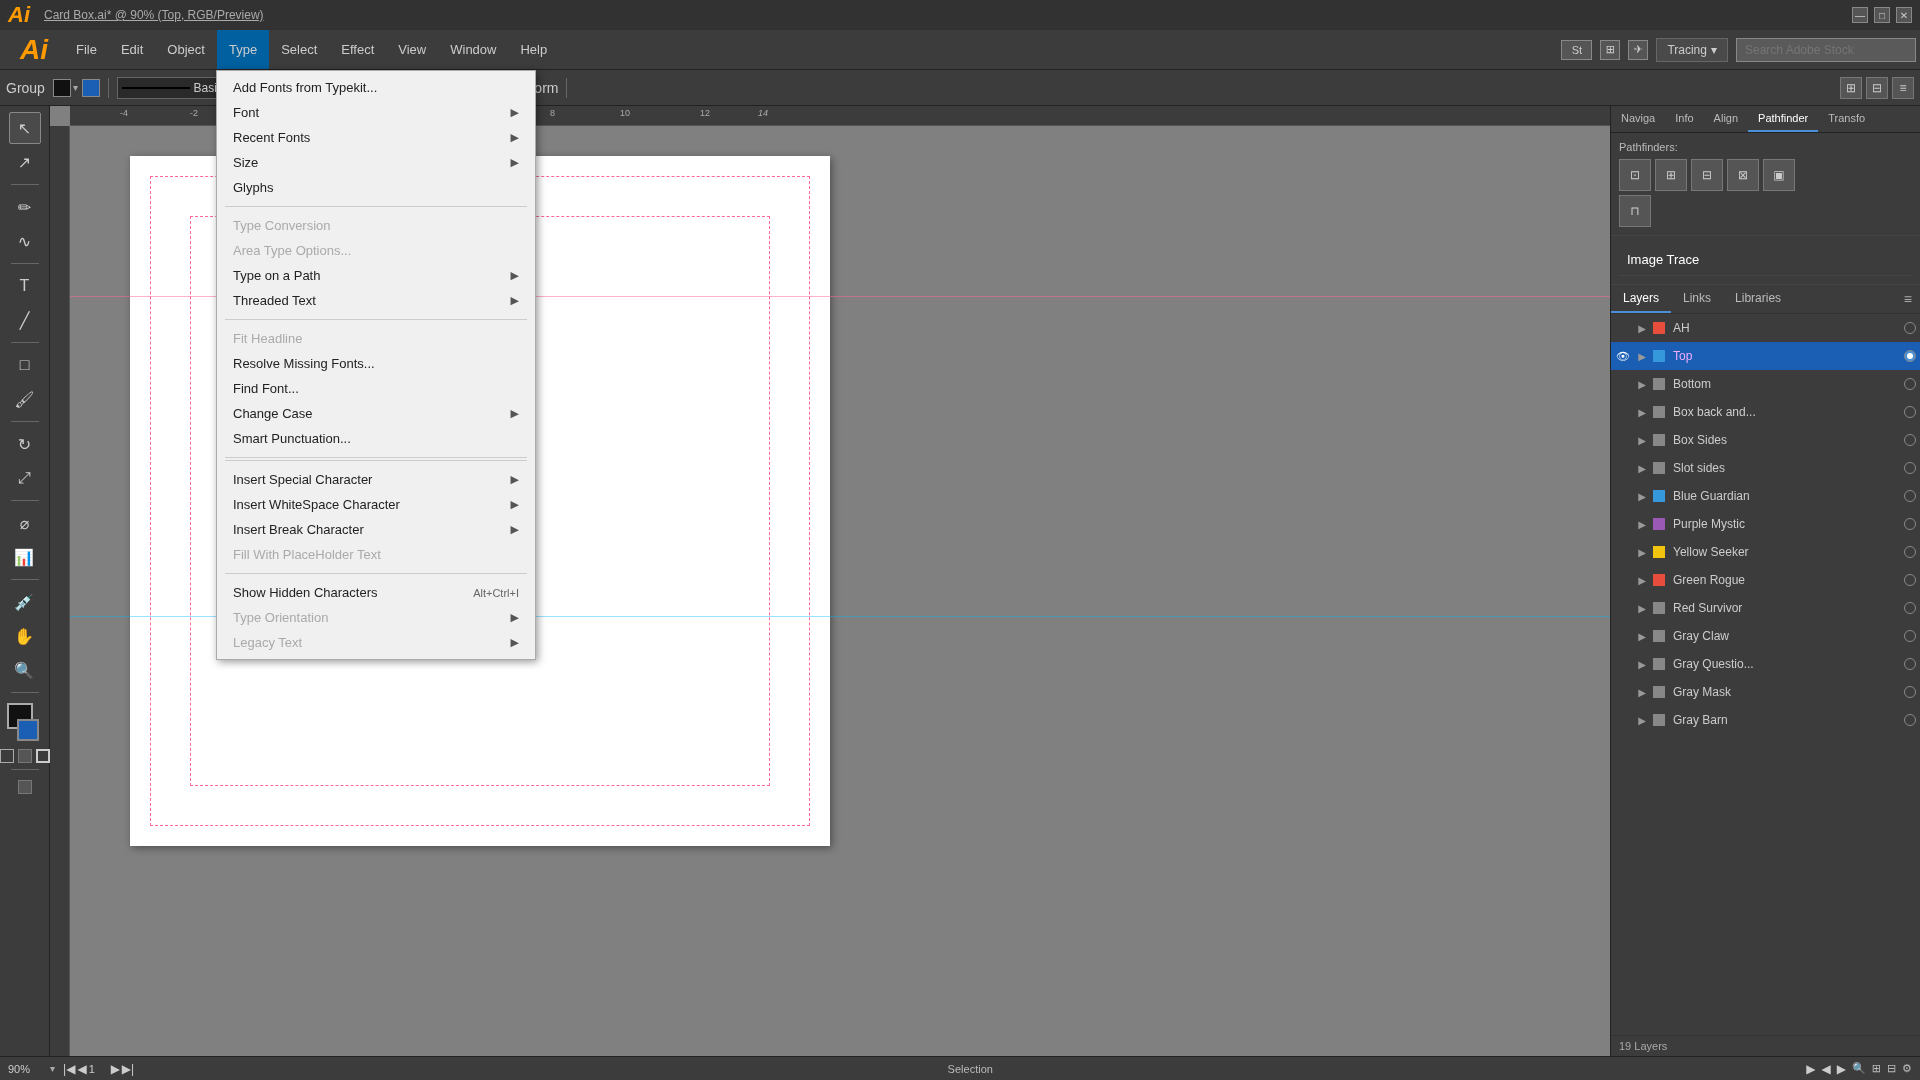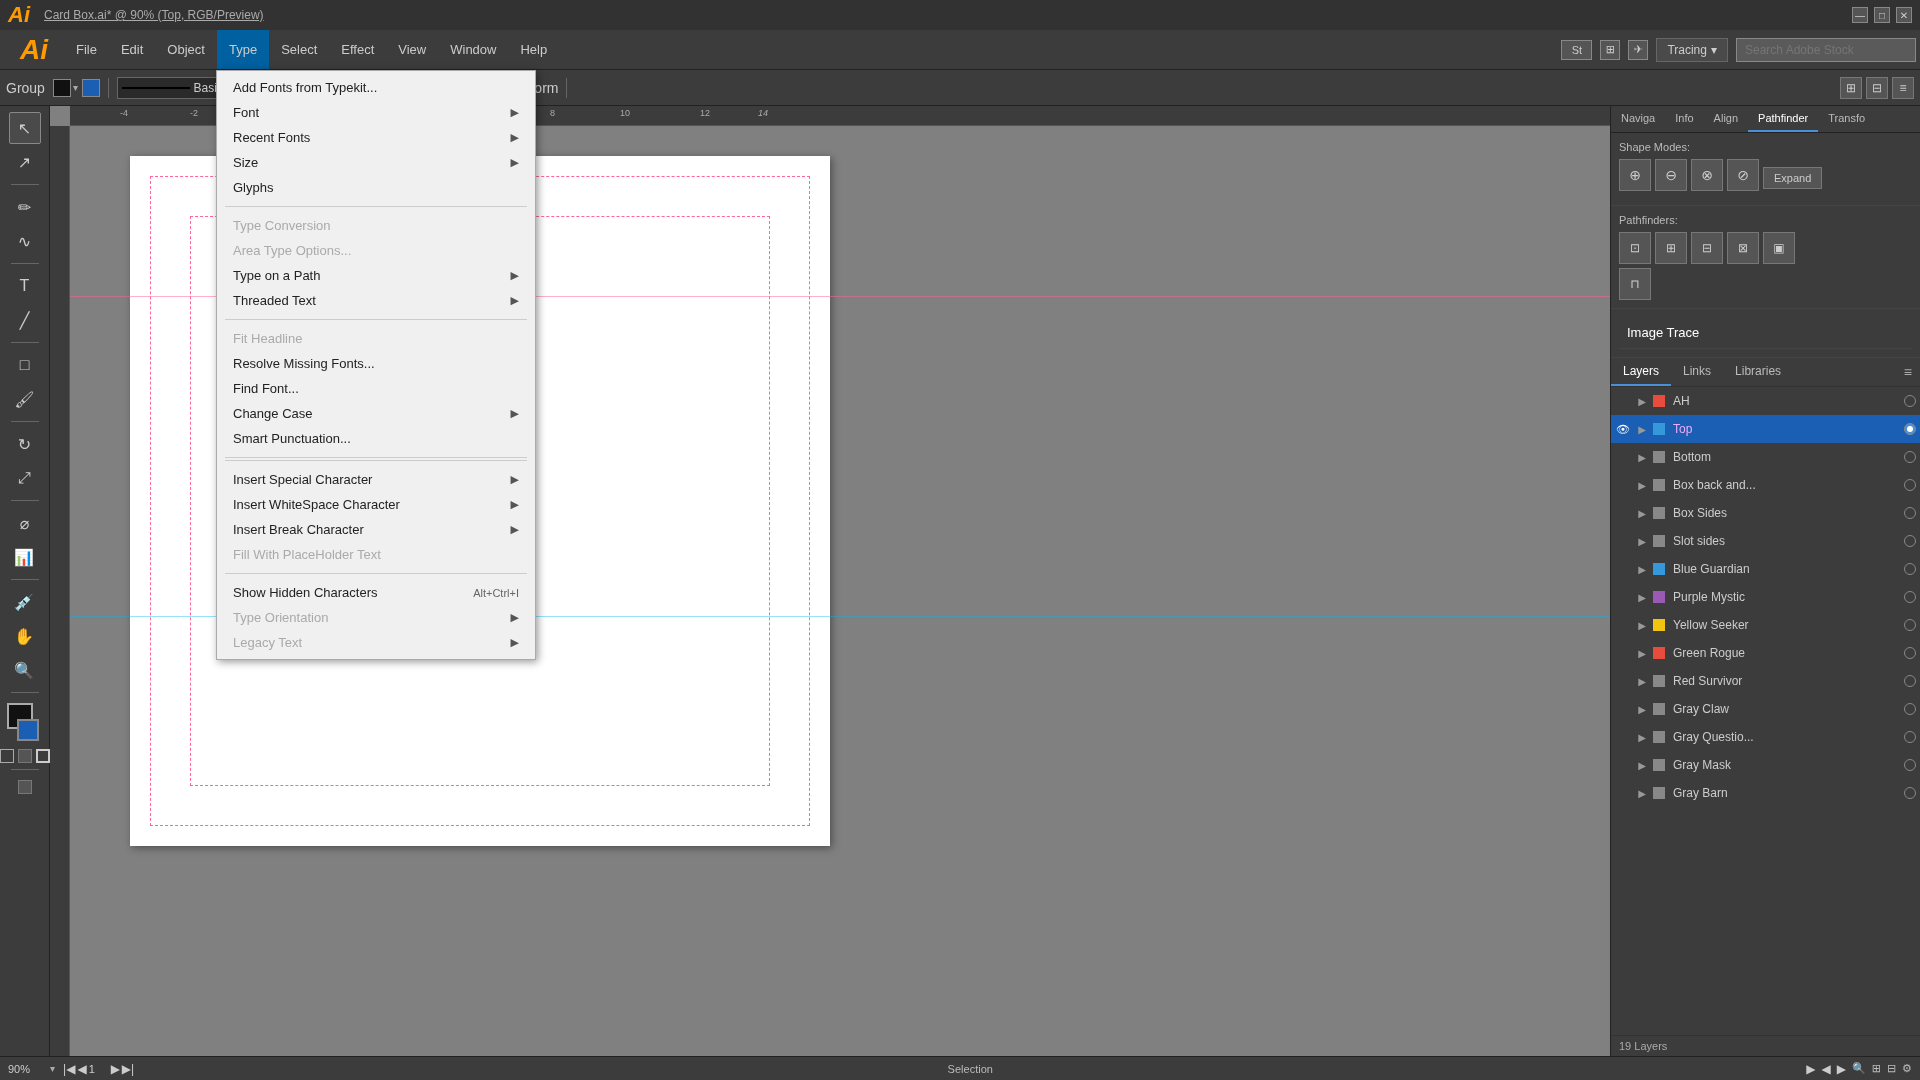--- a/index.html
+++ b/index.html
@@ -317,32 +317,20 @@
   <div id="right-panel">
 
     <div id="panel-tabs">
       <div class="panel-tab">Naviga</div>
       <div class="panel-tab">Info</div>
       <div class="panel-tab">Align</div>
       <div class="panel-tab active">Pathfinder</div>
       <div class="panel-tab">Transfo</div>
     </div>
 
-    <div class="panel-section">
-      <div class="panel-section-title">Shape Modes:</div>
-      <div style="display:flex;align-items:center;gap:4px;">
-        <div class="shape-modes-grid">
-          <div class="shape-btn" title="Unite">⊕</div>
-          <div class="shape-btn" title="Minus Front">⊖</div>
-          <div class="shape-btn" title="Intersect">⊗</div>
-          <div class="shape-btn" title="Exclude">⊘</div>
-        </div>
-        <div class="expand-btn">Expand</div>
-      </div>
-    </div>
 
     <div class="panel-section">
       <div class="panel-section-title">Pathfinders:</div>
       <div class="pathfinder-grid">
         <div class="pf-btn">⊡</div>
         <div class="pf-btn">⊞</div>
         <div class="pf-btn">⊟</div>
         <div class="pf-btn">⊠</div>
         <div class="pf-btn">▣</div>
         <div class="pf-btn">⊓</div>

